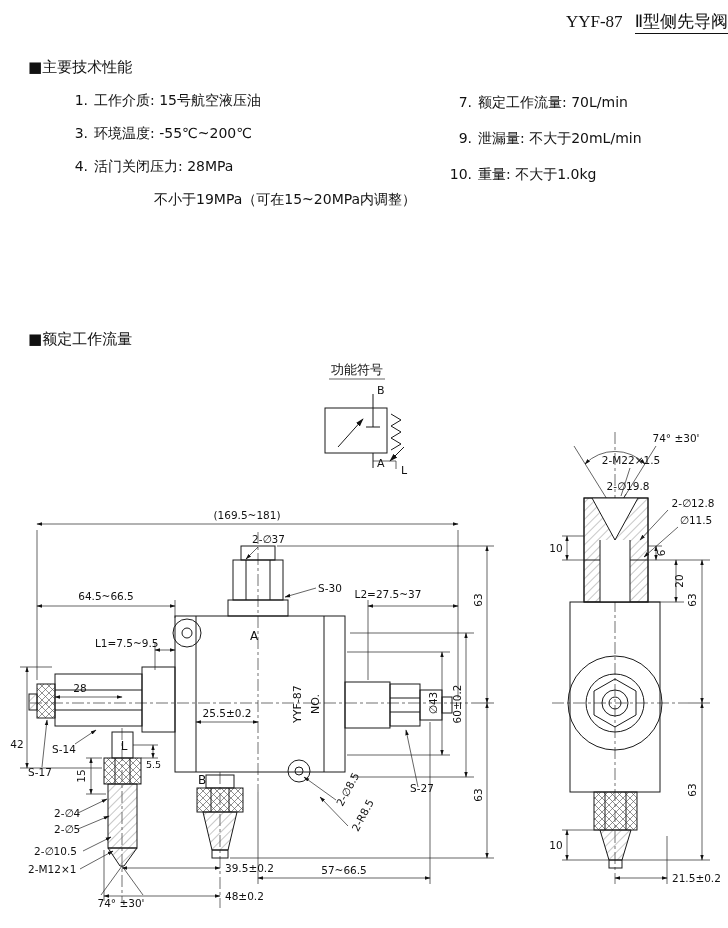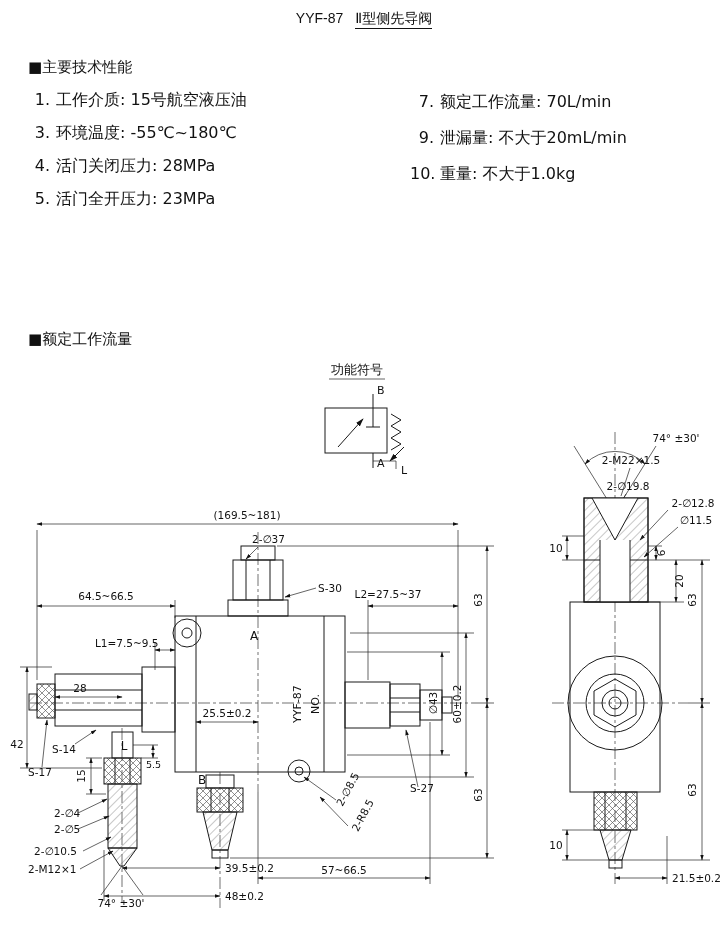--- a/index.html
+++ b/index.html
@@ -1,28 +1,28 @@
 <!DOCTYPE html>
 <html><head>
 <meta charset="utf-8">
 <style>
   * { margin:0; padding:0; box-sizing:border-box; }
   html,body { width:728px; height:928px; }
   body { background:#fff; font-family:"DejaVu Sans","Liberation Sans",sans-serif; color:#111; position:relative; overflow:hidden; }
   .page { position:absolute; inset:0; }
 
-  .title { position:absolute; top:10px; left:0; width:100%; text-align:center;
-           font-size:14px; font-family:Liberation Sans, sans-serif; }
+  .title { position:absolute; top:10px; left:0; width:100%; text-align:right;
+           font-size:17px; font-family:Liberation Serif, serif; }
   .title .part2 { margin-left:12px; border-bottom:1.5px solid #111; padding-bottom:2px; }
 
   .sec { position:absolute; left:28px; font-size:15px; font-weight:normal; }
   .sec-tech { top:58px; }
   .sec-dims { top:330px; }
 
-  .specs { position:absolute; font-size:16px; }
+  .specs { position:absolute; font-size:14px;margin-left:38px; }
   .specs-left  { left:30px;  top:92px; width:392px; }
   .specs-right { left:410px; top:94px; width:300px; }
   .spec { line-height:16px; margin-bottom:17px; white-space:nowrap; }
   .specs-right .spec { margin-bottom:20px; }
   .spec .sn { display:inline-block; width:20px; text-align:right; margin-right:6px; }
   .specs-right .spec .sn { width:24px; }
   .spec-cont { line-height:16px; margin-bottom:17px; padding-left:86px; white-space:nowrap; }
 
   .drawing { position:absolute; left:0; top:355px; }
   .drawing line, .drawing path, .drawing rect, .drawing circle,
@@ -46,23 +46,23 @@
 <div class="page">
 
   <div class="title">
     <span>YYF-87</span><span class="part2">Ⅱ型侧先导阀</span>
   </div>
 
   <div class="sec sec-tech">■主要技术性能</div>
 
   <div class="specs specs-left">
     <div class="spec"><span class="sn">1.</span><span>工作介质: 15号航空液压油</span></div>
-    <div class="spec"><span class="sn">3.</span><span>环境温度: -55℃~180℃</span></div>
+    <div class="spec"><span class="sn">3.</span><span>环境温度: -55℃~200℃</span></div>
     <div class="spec"><span class="sn">4.</span><span>活门关闭压力: 28MPa</span></div>
-    <div class="spec"><span class="sn">5.</span><span>活门全开压力: 23MPa</span></div>
+    <div class="spec-cont">不小于19MPa（可在15~20MPa内调整）</div>
   </div>
 
   <div class="specs specs-right">
     <div class="spec"><span class="sn">7.</span><span>额定工作流量: 70L/min</span></div>
     <div class="spec"><span class="sn">9.</span><span>泄漏量: 不大于20mL/min</span></div>
     <div class="spec"><span class="sn">10.</span><span>重量: 不大于1.0kg</span></div>
   </div>
 
   <div class="sec sec-dims">■额定工作流量</div>
 

